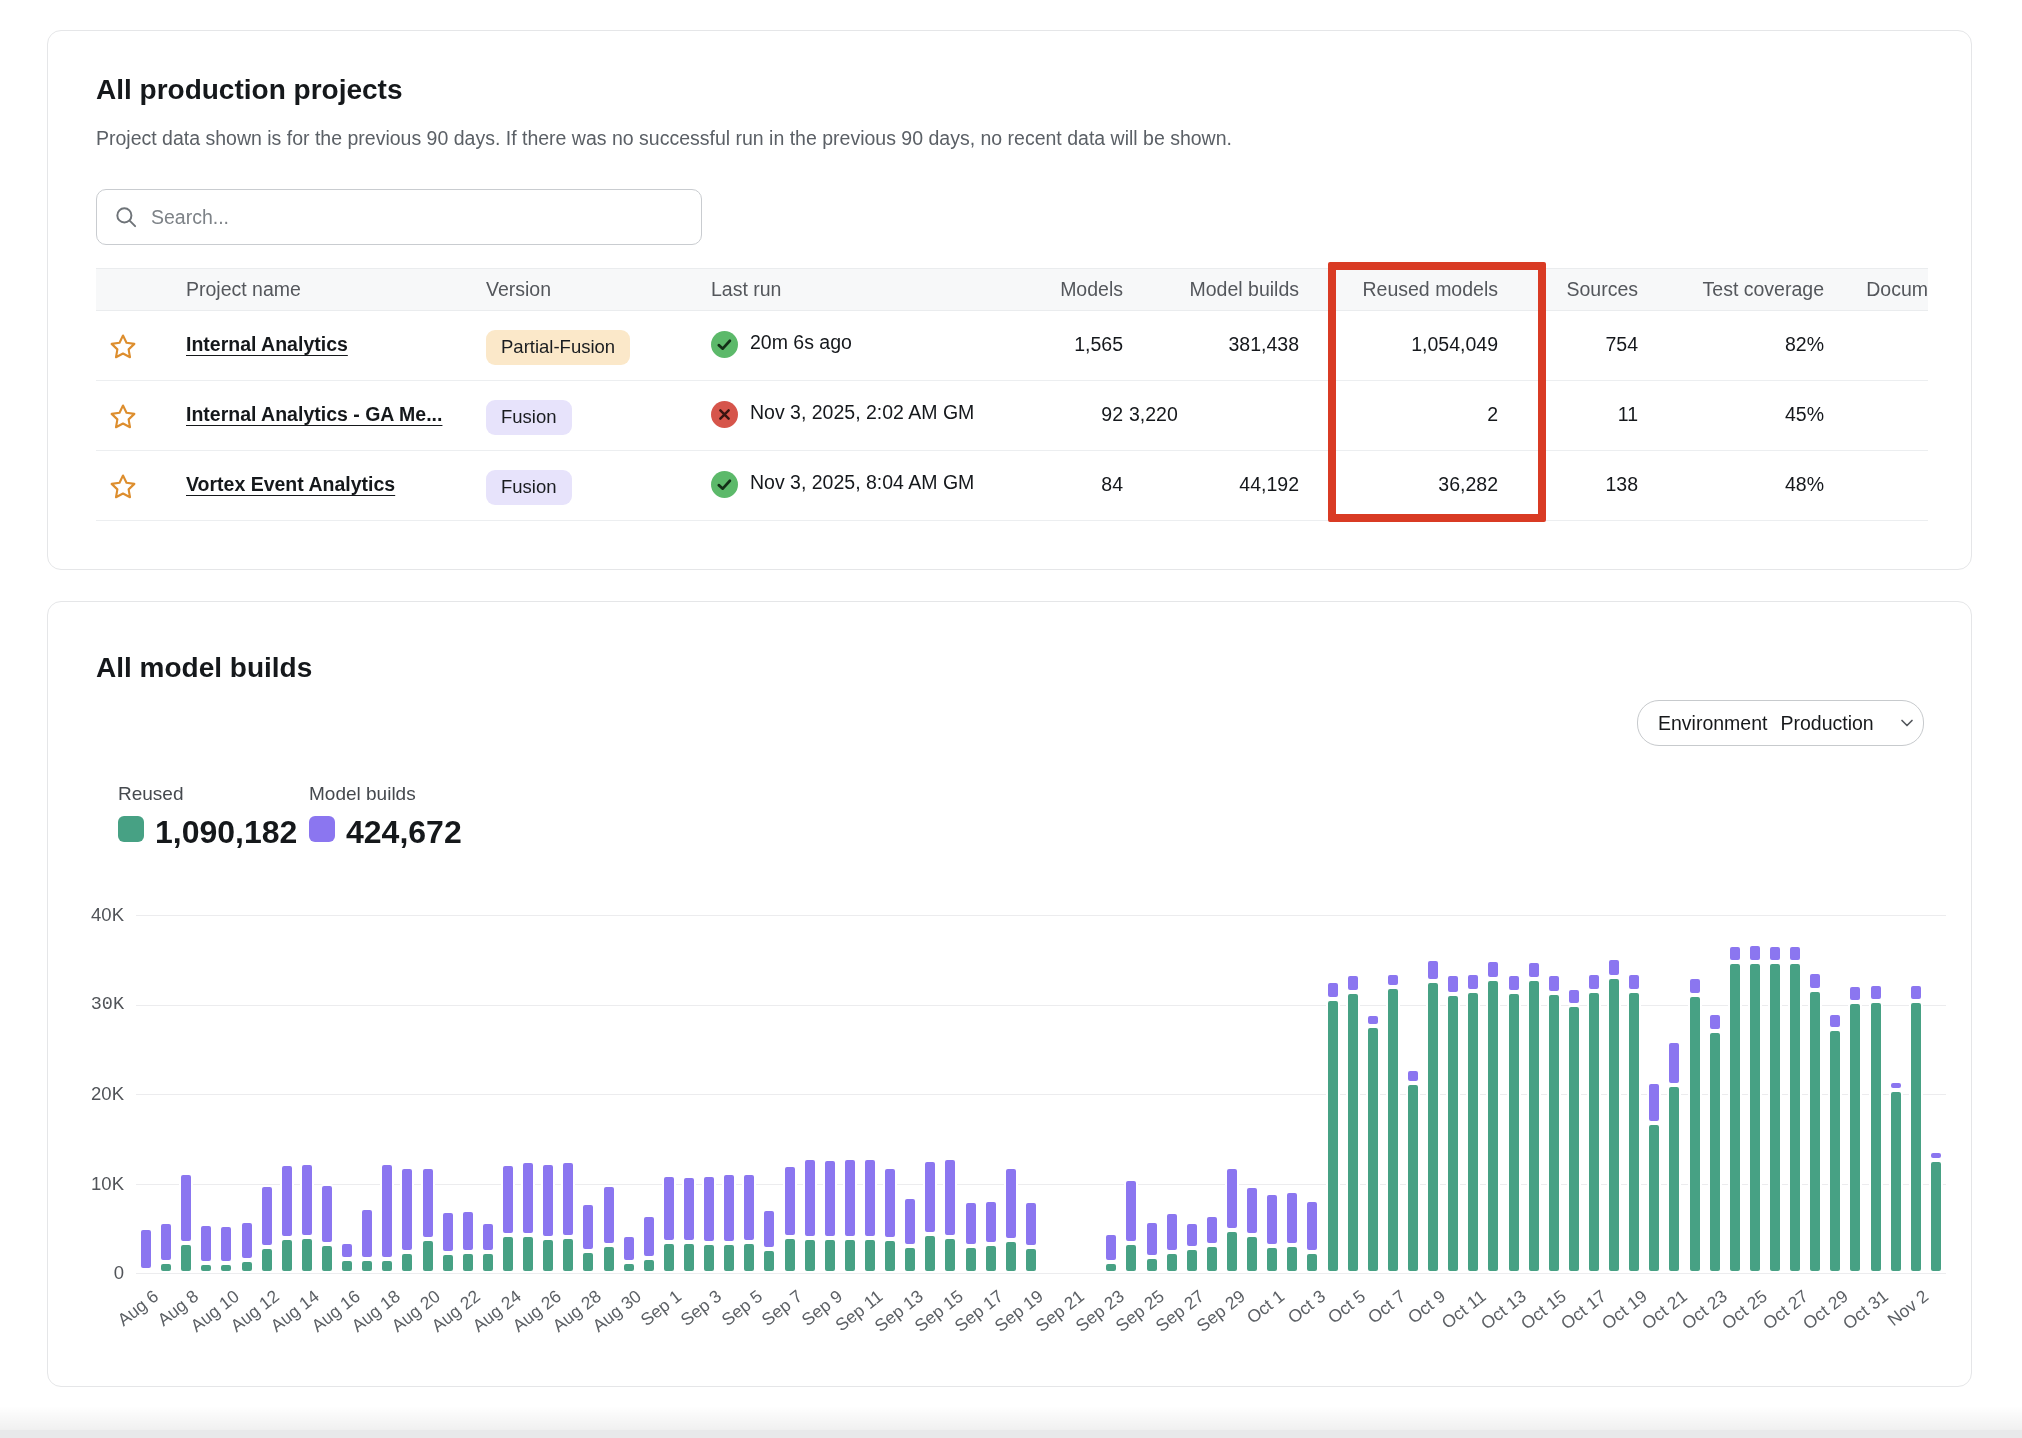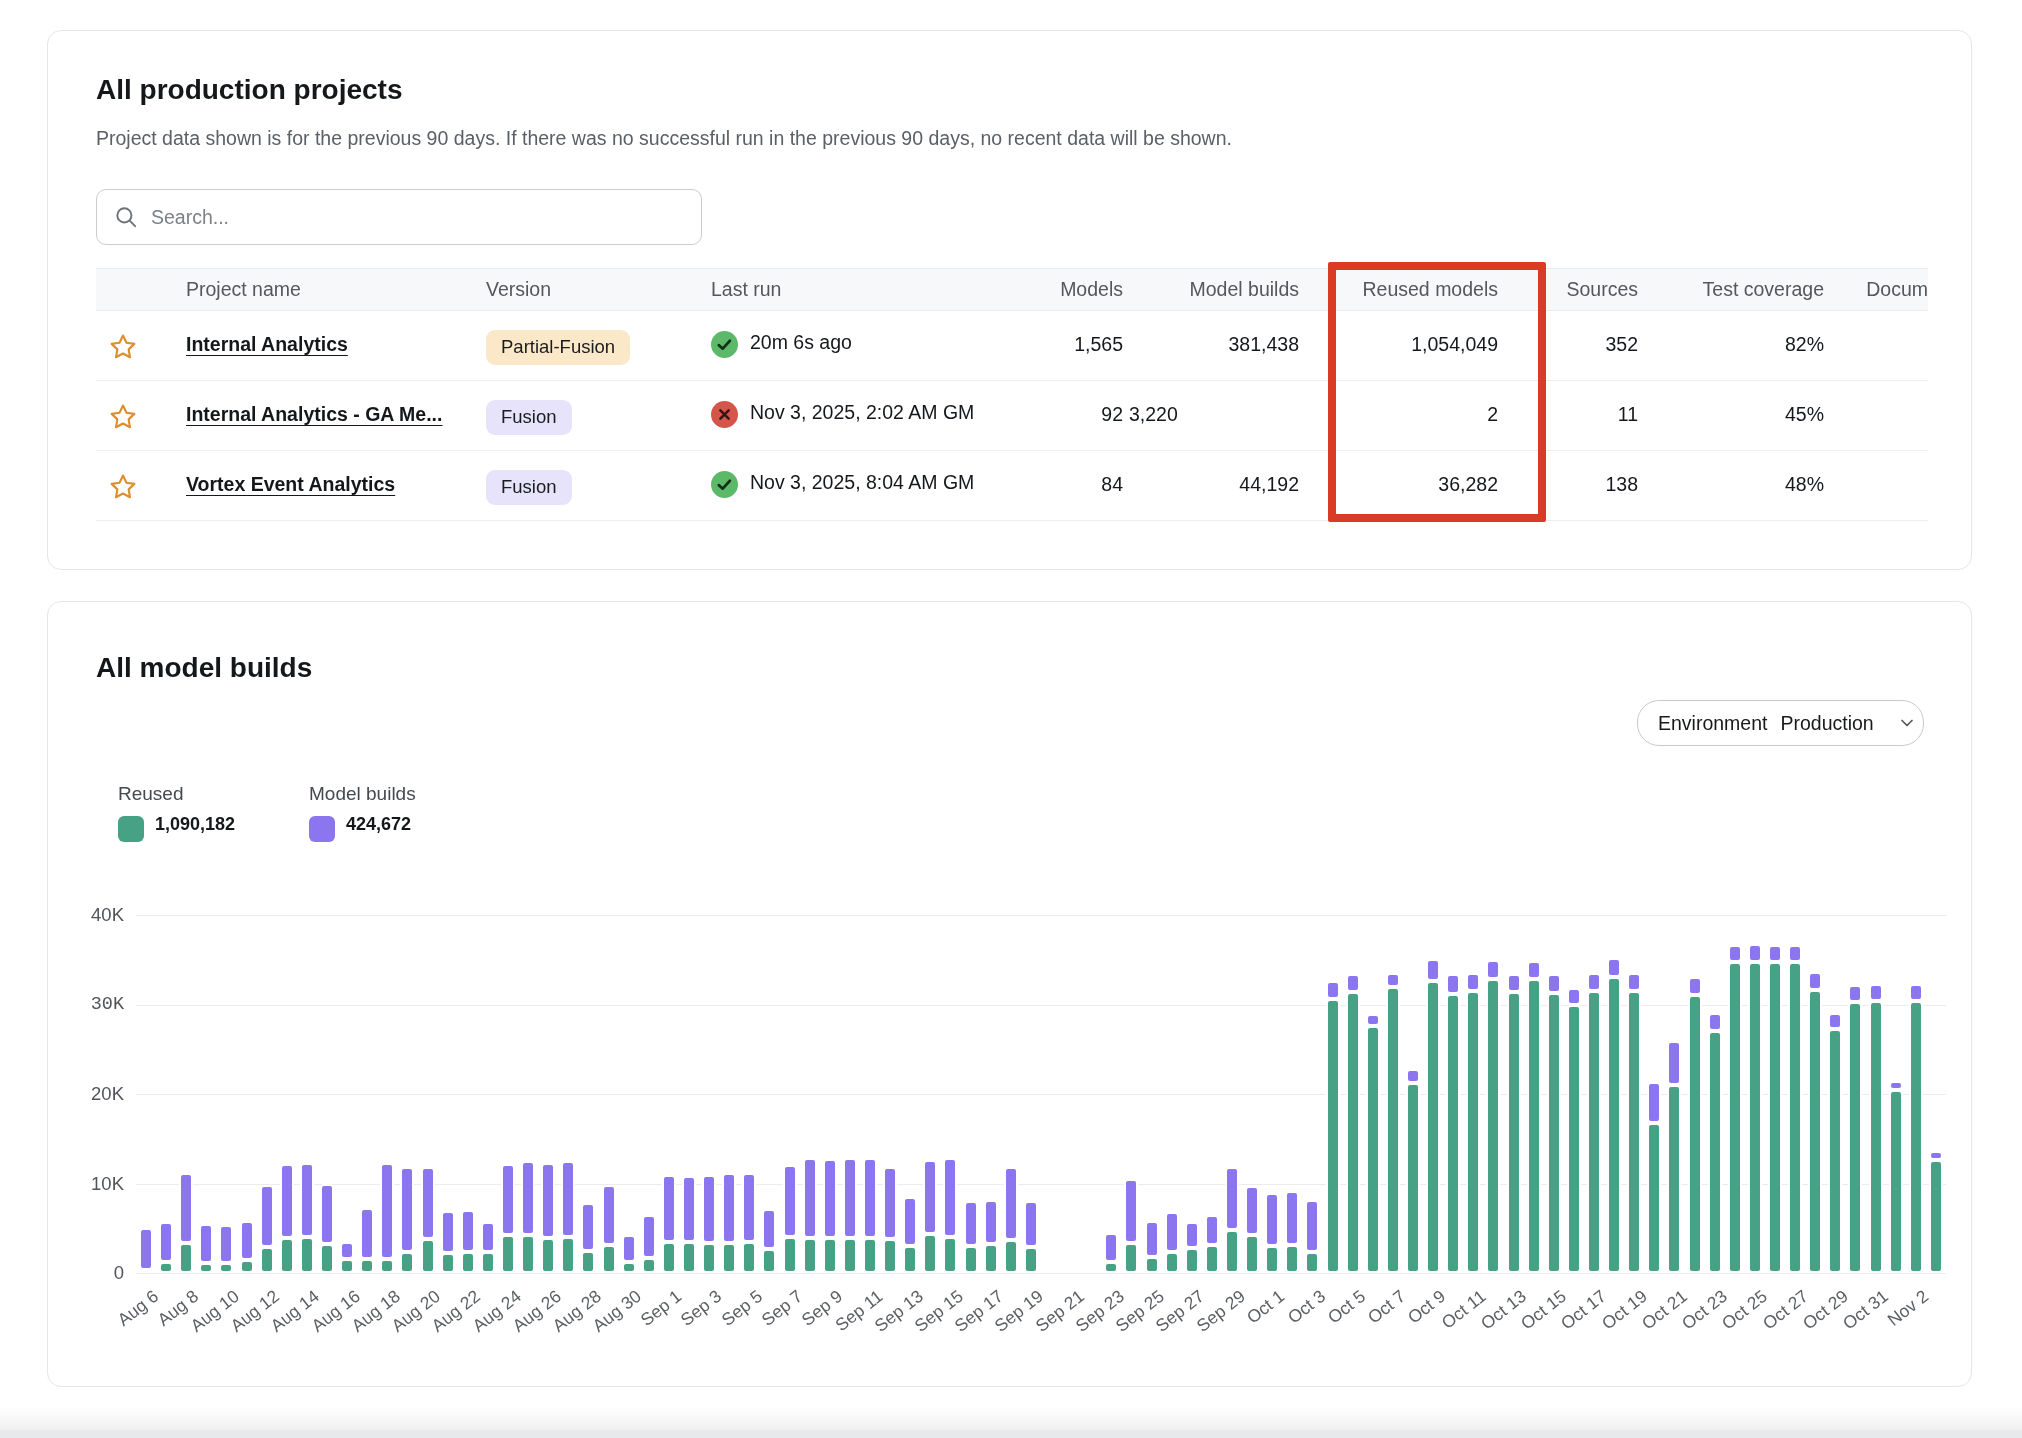--- a/index.html
+++ b/index.html
@@ -43,21 +43,21 @@
 
   
   .env-select { position:absolute; left:1589px; top:98px; width:287px; height:46px;
     border:1.5px solid #c7cacd; border-radius:22px; display:flex; align-items:center;
     padding:0 16px 0 20px; gap:13px; font-size:19.5px; color:#17191b; cursor:pointer; background:#fff; }
   .env-select .chev { margin-left:10px; display:flex; align-items:center; }
   .link { color:#17191c; text-decoration:underline; text-underline-offset:3px; cursor:pointer; }
 
   .legend-label { position:absolute; font-size:19px; color:#45494e; }
   .legend-swatch { position:absolute; width:26px; height:26px; border-radius:6px; }
-  .legend-value { position:absolute; font-size:18px; font-weight:700; color:#15181b; }
+  .legend-value { position:absolute; font-size:32px; font-weight:700; color:#15181b; }
 
   
   #chart { position:absolute; left:88px; top:313px; width:1810px; height:358px; }
   .gridline { position:absolute; left:0; width:1810px; height:0; border-top:1.5px solid #ececee; }
   .ylabel { position:absolute; left:-66px; width:54px; text-align:right; font-size:18.5px; color:#515459; }
   .bar-slot { position:absolute; bottom:0; width:14px; }
   .seg { position:absolute; left:0; width:14px; border:2px solid #ffffff; border-radius:4px; }
   .xtick { position:absolute; width:0; height:0; }
   .xtick i { position:absolute; right:0; top:0; font-style:normal; white-space:nowrap;
     font-size:17.5px; color:#5c6065; transform-origin:100% 0; transform:rotate(-38deg); }
@@ -111,21 +111,21 @@
                   <circle cx="13" cy="13" r="13" fill="#5cb96a"></circle>
                   <path d="M7.5 13.6 L11.3 17 L18.2 9.4" stroke="#143018" stroke-width="2.6" fill="none" stroke-linecap="round" stroke-linejoin="round"></path>
                 </svg>
               </span>
               <span>20m 6s ago</span>
             </span>
           </div>
           <div class="cell num" style="left: 867px; width: 160px; text-align: right; overflow: hidden;">1,565</div>
           <div class="cell num" style="left: 1033px; width: 170px; text-align: right; overflow: hidden;">381,438</div>
           <div class="cell num" style="left: 1242px; width: 160px; text-align: right; overflow: hidden;">1,054,049</div>
-          <div class="cell num" style="left: 1432px; width: 110px; text-align: right; overflow: hidden;">352</div>
+          <div class="cell num" style="left: 1432px; width: 110px; text-align: right; overflow: hidden;">754</div>
           <div class="cell num" style="left: 1568px; width: 160px; text-align: right; overflow: hidden;">82%</div>
         </div>
         <div class="trow" style="top: 113px;">
           <button class="star-btn">
             <svg width="30" height="30" viewBox="0 0 24 24" fill="none" stroke="#dd8e2e" stroke-width="1.7" stroke-linejoin="round">
               <path d="M12 2.8l2.8 5.8 6.3.9-4.6 4.4 1.1 6.3-5.6-3-5.6 3 1.1-6.3L2.9 9.5l6.3-.9z"></path>
             </svg>
           </button>
           <div class="cell" style="left: 90px; width: 290px; overflow: hidden;"><a class="name-link">Internal Analytics - GA Me...</a></div>
           <div class="cell" style="left: 390px; width: 210px; overflow: hidden; top: 19px;"><span class="badge lavender">Fusion</span></div>

